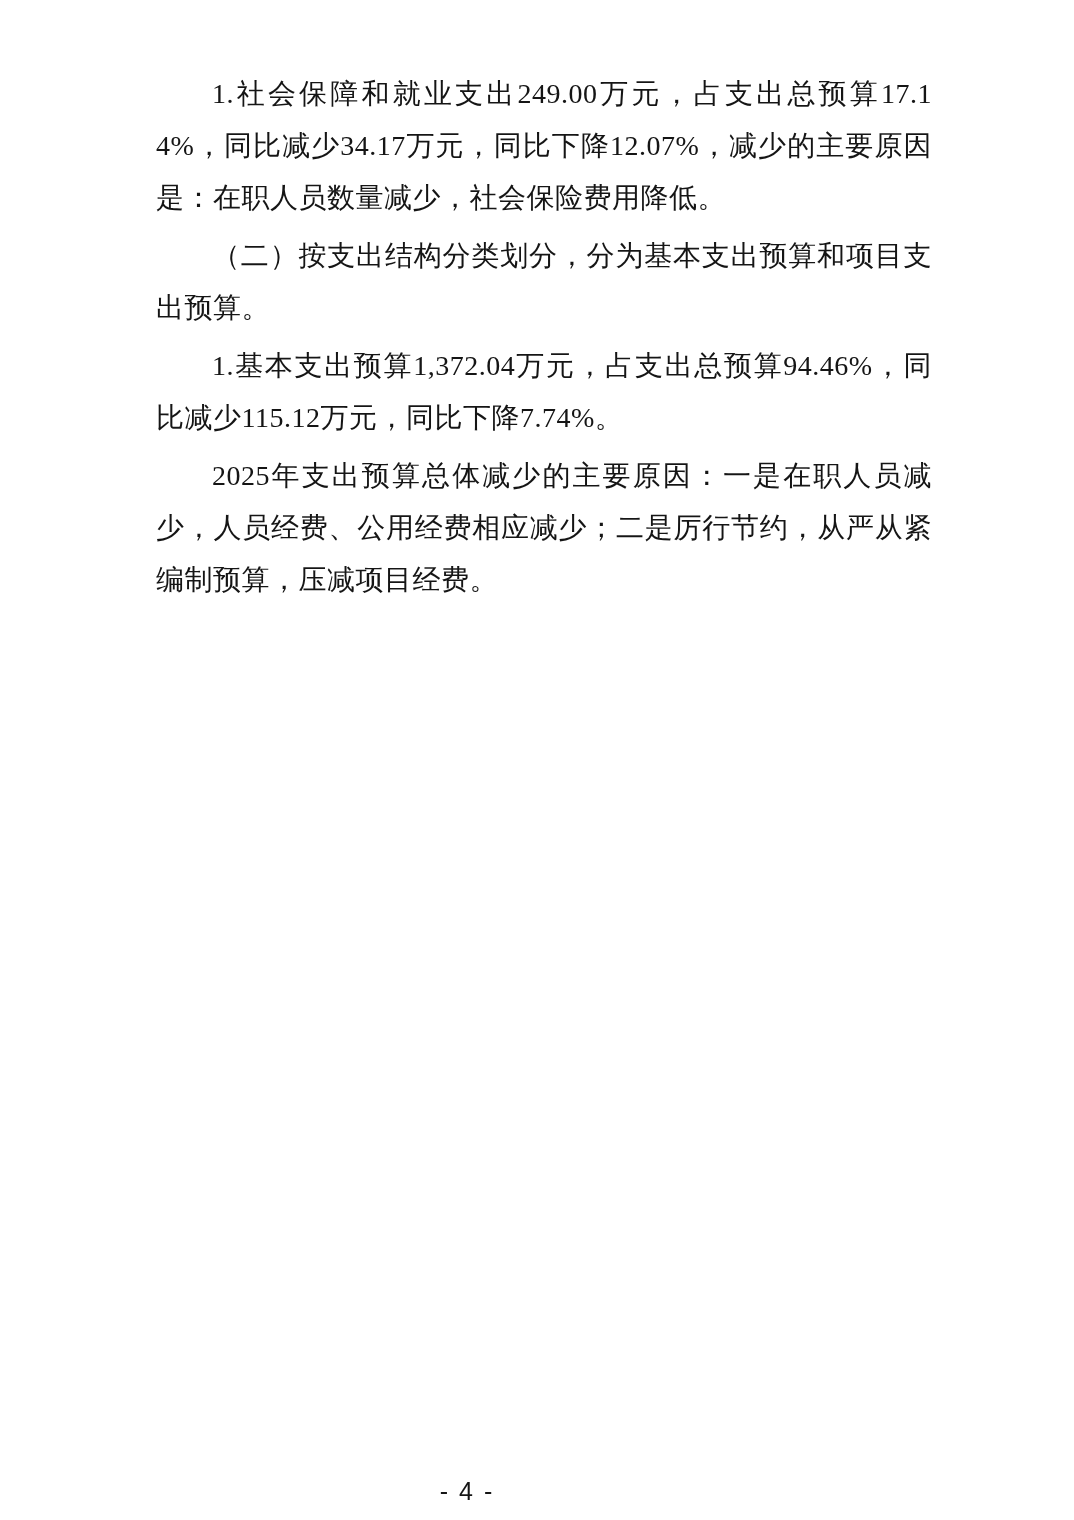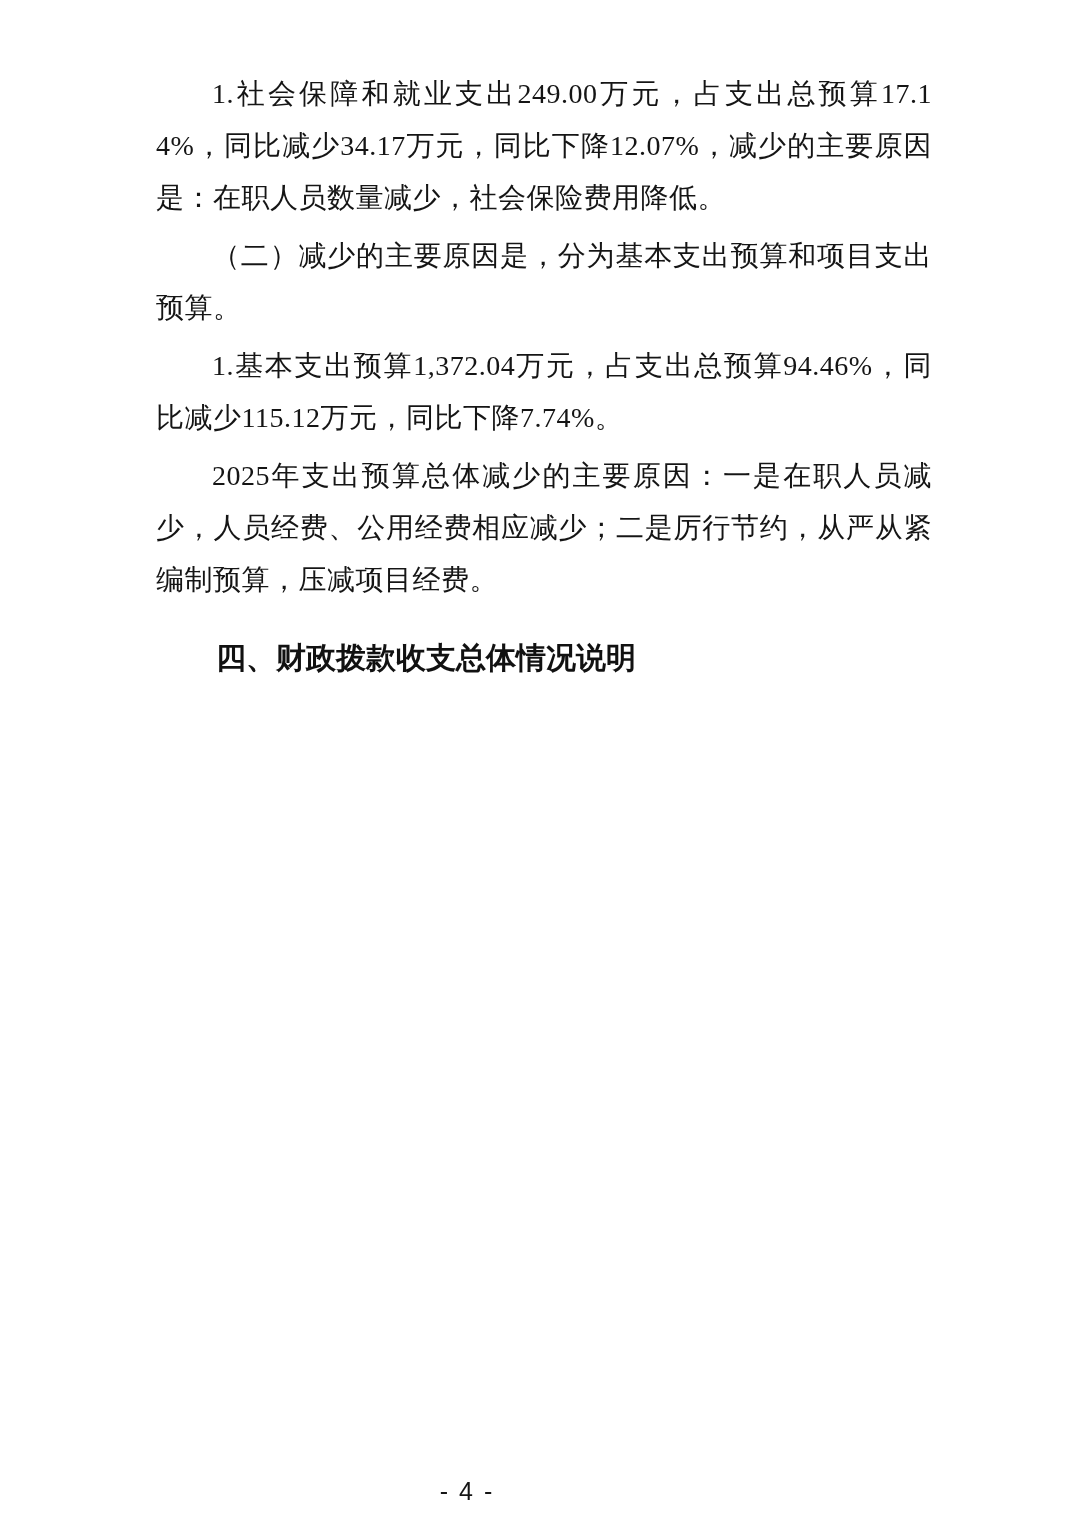--- a/index.html
+++ b/index.html
@@ -53,19 +53,18 @@
     color: #151515;
     letter-spacing: 2px;
   }
 </style>
 </head>
 <body>
 
 <div class="page">
   <div class="content">
     <p class="para">1.社会保障和就业支出249.00万元，占支出总预算17.14%，同比减少34.17万元，同比下降12.07%，减少的主要原因是：在职人员数量减少，社会保险费用降低。</p>
-    <p class="para">（二）减少的主要原因是，分为基本支出预算和项目支出预算。</p>
+    <p class="para">（二）按支出结构分类划分，分为基本支出预算和项目支出预算。</p>
     <p class="para">1.基本支出预算1,372.04万元，占支出总预算94.46%，同比减少115.12万元，同比下降7.74%。</p>
     <p class="para">2025年支出预算总体减少的主要原因：一是在职人员减少，人员经费、公用经费相应减少；二是厉行节约，从严从紧编制预算，压减项目经费。</p>
-    <h2 class="section-heading">四、财政拨款收支总体情况说明</h2>
   </div>
   <div class="page-footer">- 4 -</div>
 </div>
 
 </body></html>

